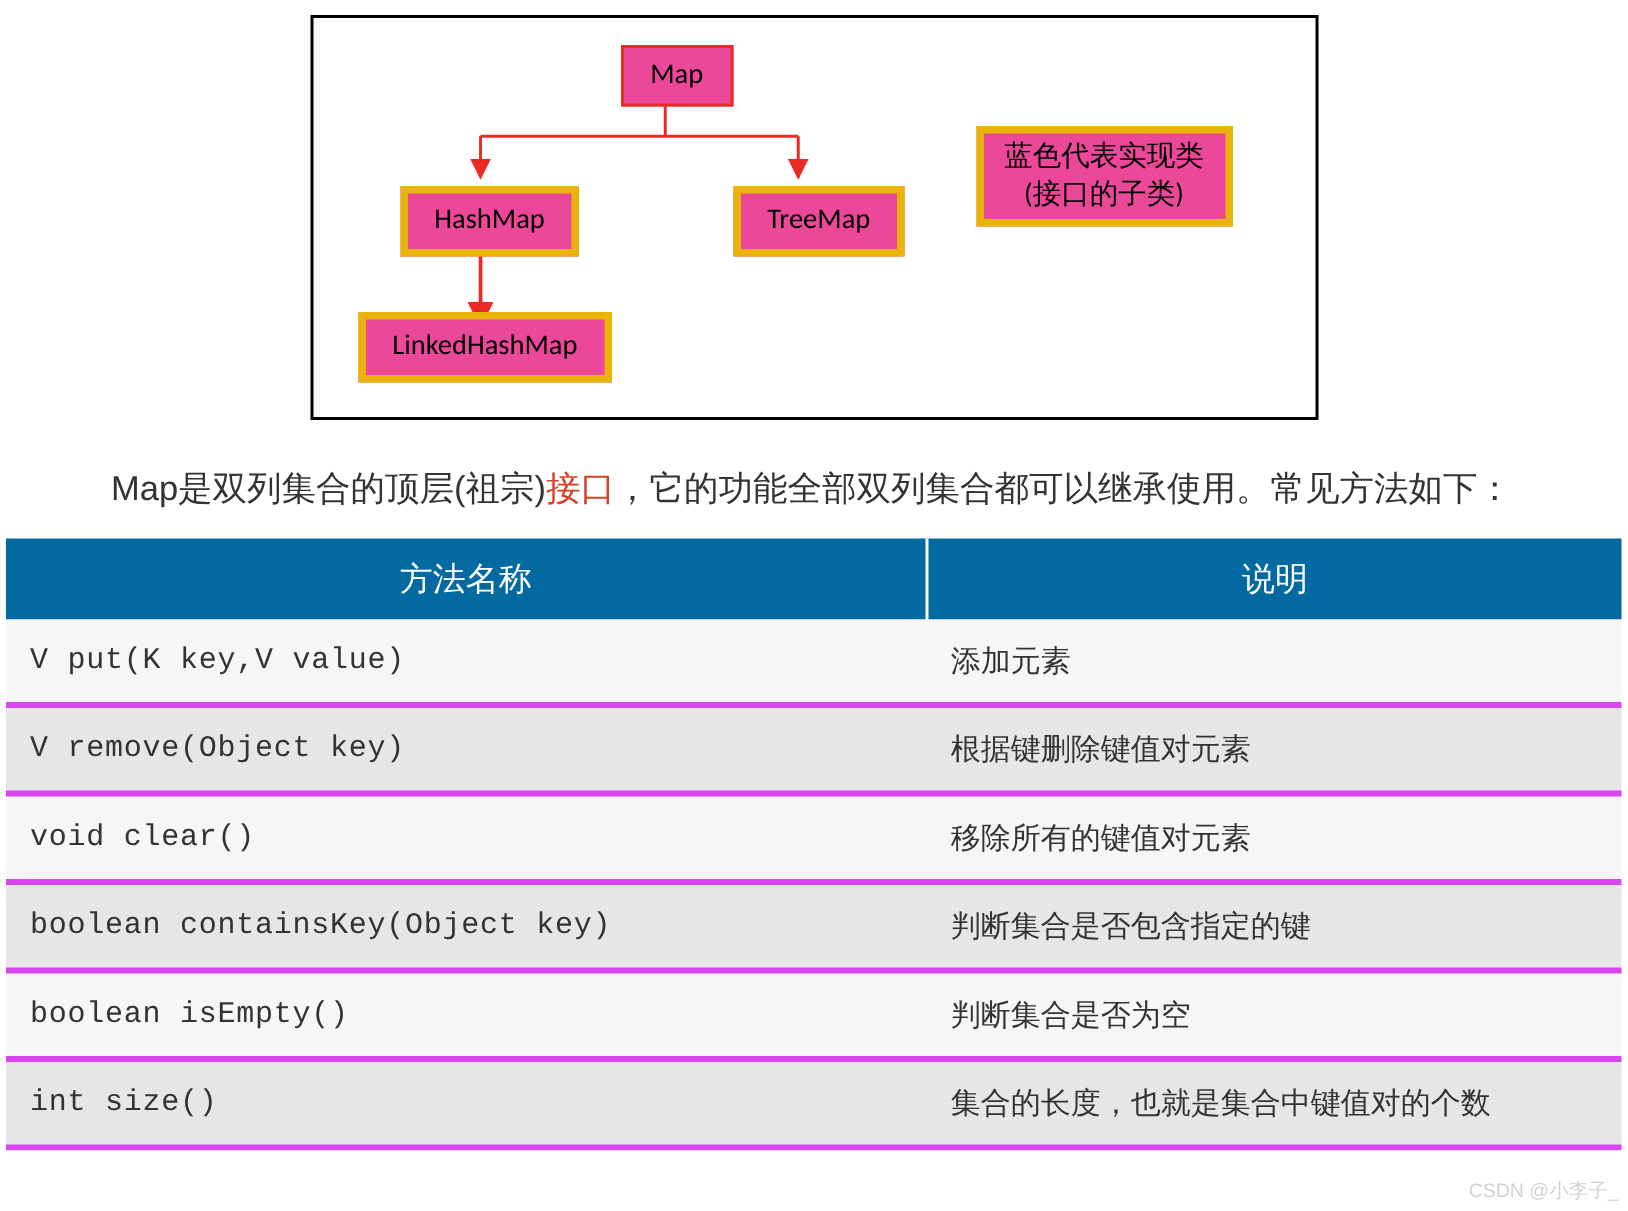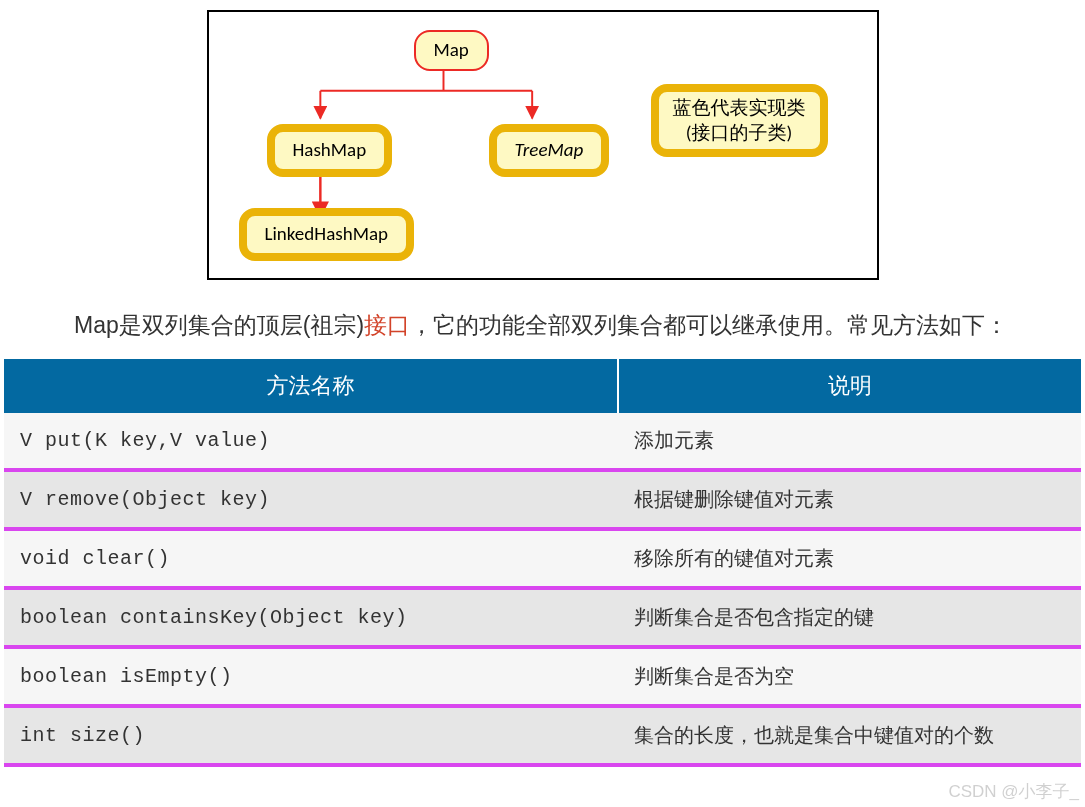--- a/index.html
+++ b/index.html
@@ -14,29 +14,29 @@
     width: 672px;
     height: 270px;
     border: 2px solid #000;
     margin: 0 auto 30px auto;
     position: relative;
     background: #fff;
   }
   .node {
     position: absolute;
     padding: 6px 18px;
-    border-radius: 16px;
+    border-radius: 0;
     font-size: 19px;
     font-family: Calibri, Arial, sans-serif;
-    background: #fef9c3;
+    background: #ec4899;
     text-align: center;
     line-height: 1.3;
   }
   .red-border { border: 2px solid #ec2a25; color: #000; }
-  .blue-border { border: 8px solid #eab308; color: #000; }
+  .blue-border { border: 5px solid #eab308; color: #000; }
   svg.arrows {
     position: absolute;
     left:0; top:0;
     width: 100%; height: 100%;
     pointer-events: none;
   }
   .caption {
     font-size: 23px;
     color: #333;
     padding: 0 0 18px 70px;
@@ -63,21 +63,21 @@
     vertical-align: middle;
   }
   .method-table tbody tr:nth-child(odd) td { background: #f6f6f6; }
   .method-table tbody tr:nth-child(even) td { background: #e6e6e6; }
   .method-table td.sig { font-family: "Consolas", "Courier New", monospace; letter-spacing: 0.5px; width:57%; }
   .watermark {
     position: absolute;
     right: 6px;
     bottom: 4px;
     color: rgba(120,120,120,0.35);
-    font-size: 17px;
+    font-size: 13px;
     pointer-events:none;
     text-align:right;
   }
 </style>
 </head>
 <body>
 
 <div class="diagram-frame">
   <svg class="arrows" viewBox="0 0 672 270">
     <defs>
@@ -96,21 +96,21 @@
 
     <path d="M 110 148 L 110 208" stroke="#ec2a25" stroke-width="2.5" fill="none" marker-end="url(#arrowRed)"></path>
   </svg>
 
   <div class="node red-border" style="left:205px; top:18px;">
     <span>Map</span>
   </div>
   <div class="node blue-border" style="left:58px; top:112px;">
     <span>HashMap</span>
   </div>
-  <div class="node blue-border" style="left:280px; top:112px;font-style:italic;">
+  <div class="node blue-border" style="left:280px; top:112px;">
     <span>TreeMap</span>
   </div>
   <div class="node blue-border" style="left:30px; top:196px;">
     <span>LinkedHashMap</span>
   </div>
 
   <div class="node blue-border" style="left:442px; top:72px; padding:4px 14px;">
     <div>蓝色代表实现类</div>
     <div>(接口的子类)</div>
   </div>

